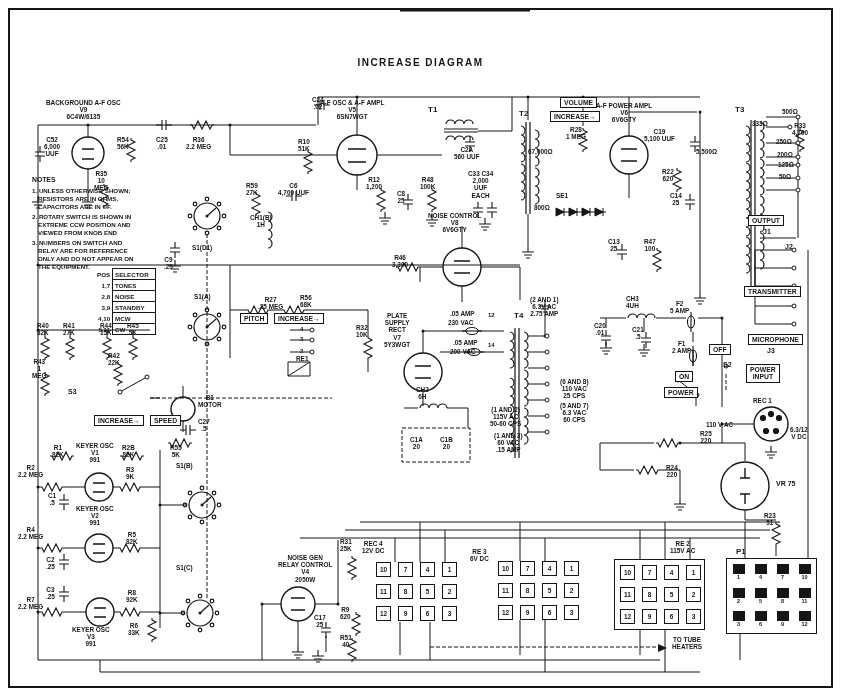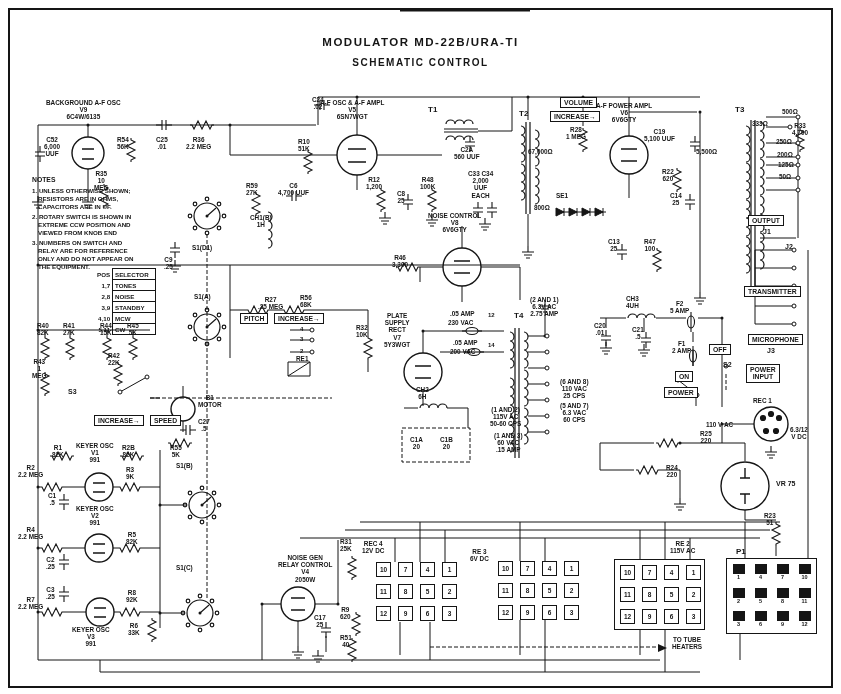--- a/index.html
+++ b/index.html
@@ -363,22 +363,21 @@
         <circle cx="726" cy="366" r="2"></circle>
     </g>
 
     <g fill="#151515" stroke="none">
       <polygon points="658,644 667,648 658,652"></polygon>
     </g>
   </svg>
 
   <div class="frame"></div>
 
-  <div class="title">MODULATOR MD-22B/URA-TI</div>
-  <div class="subtitle">SCHEMATIC CONTROL</div>
+  <div class="subtitle">INCREASE DIAGRAM</div>
 
   <div class="notes">
     <div class="heading">NOTES</div>
     <div id="notes-items">
         <div class="note">1. UNLESS OTHERWISE SHOWN; RESISTORS ARE IN OHMS, CAPACITORS ARE IN UF.</div>
         <div class="note">2. ROTARY SWITCH IS SHOWN IN EXTREME CCW POSITION AND VIEWED FROM KNOB END</div>
         <div class="note">3. NUMBERS ON SWITCH AND RELAY ARE FOR REFERENCE ONLY AND DO NOT APPEAR ON THE EQUIPMENT.</div>
       </div>
   </div>
 

